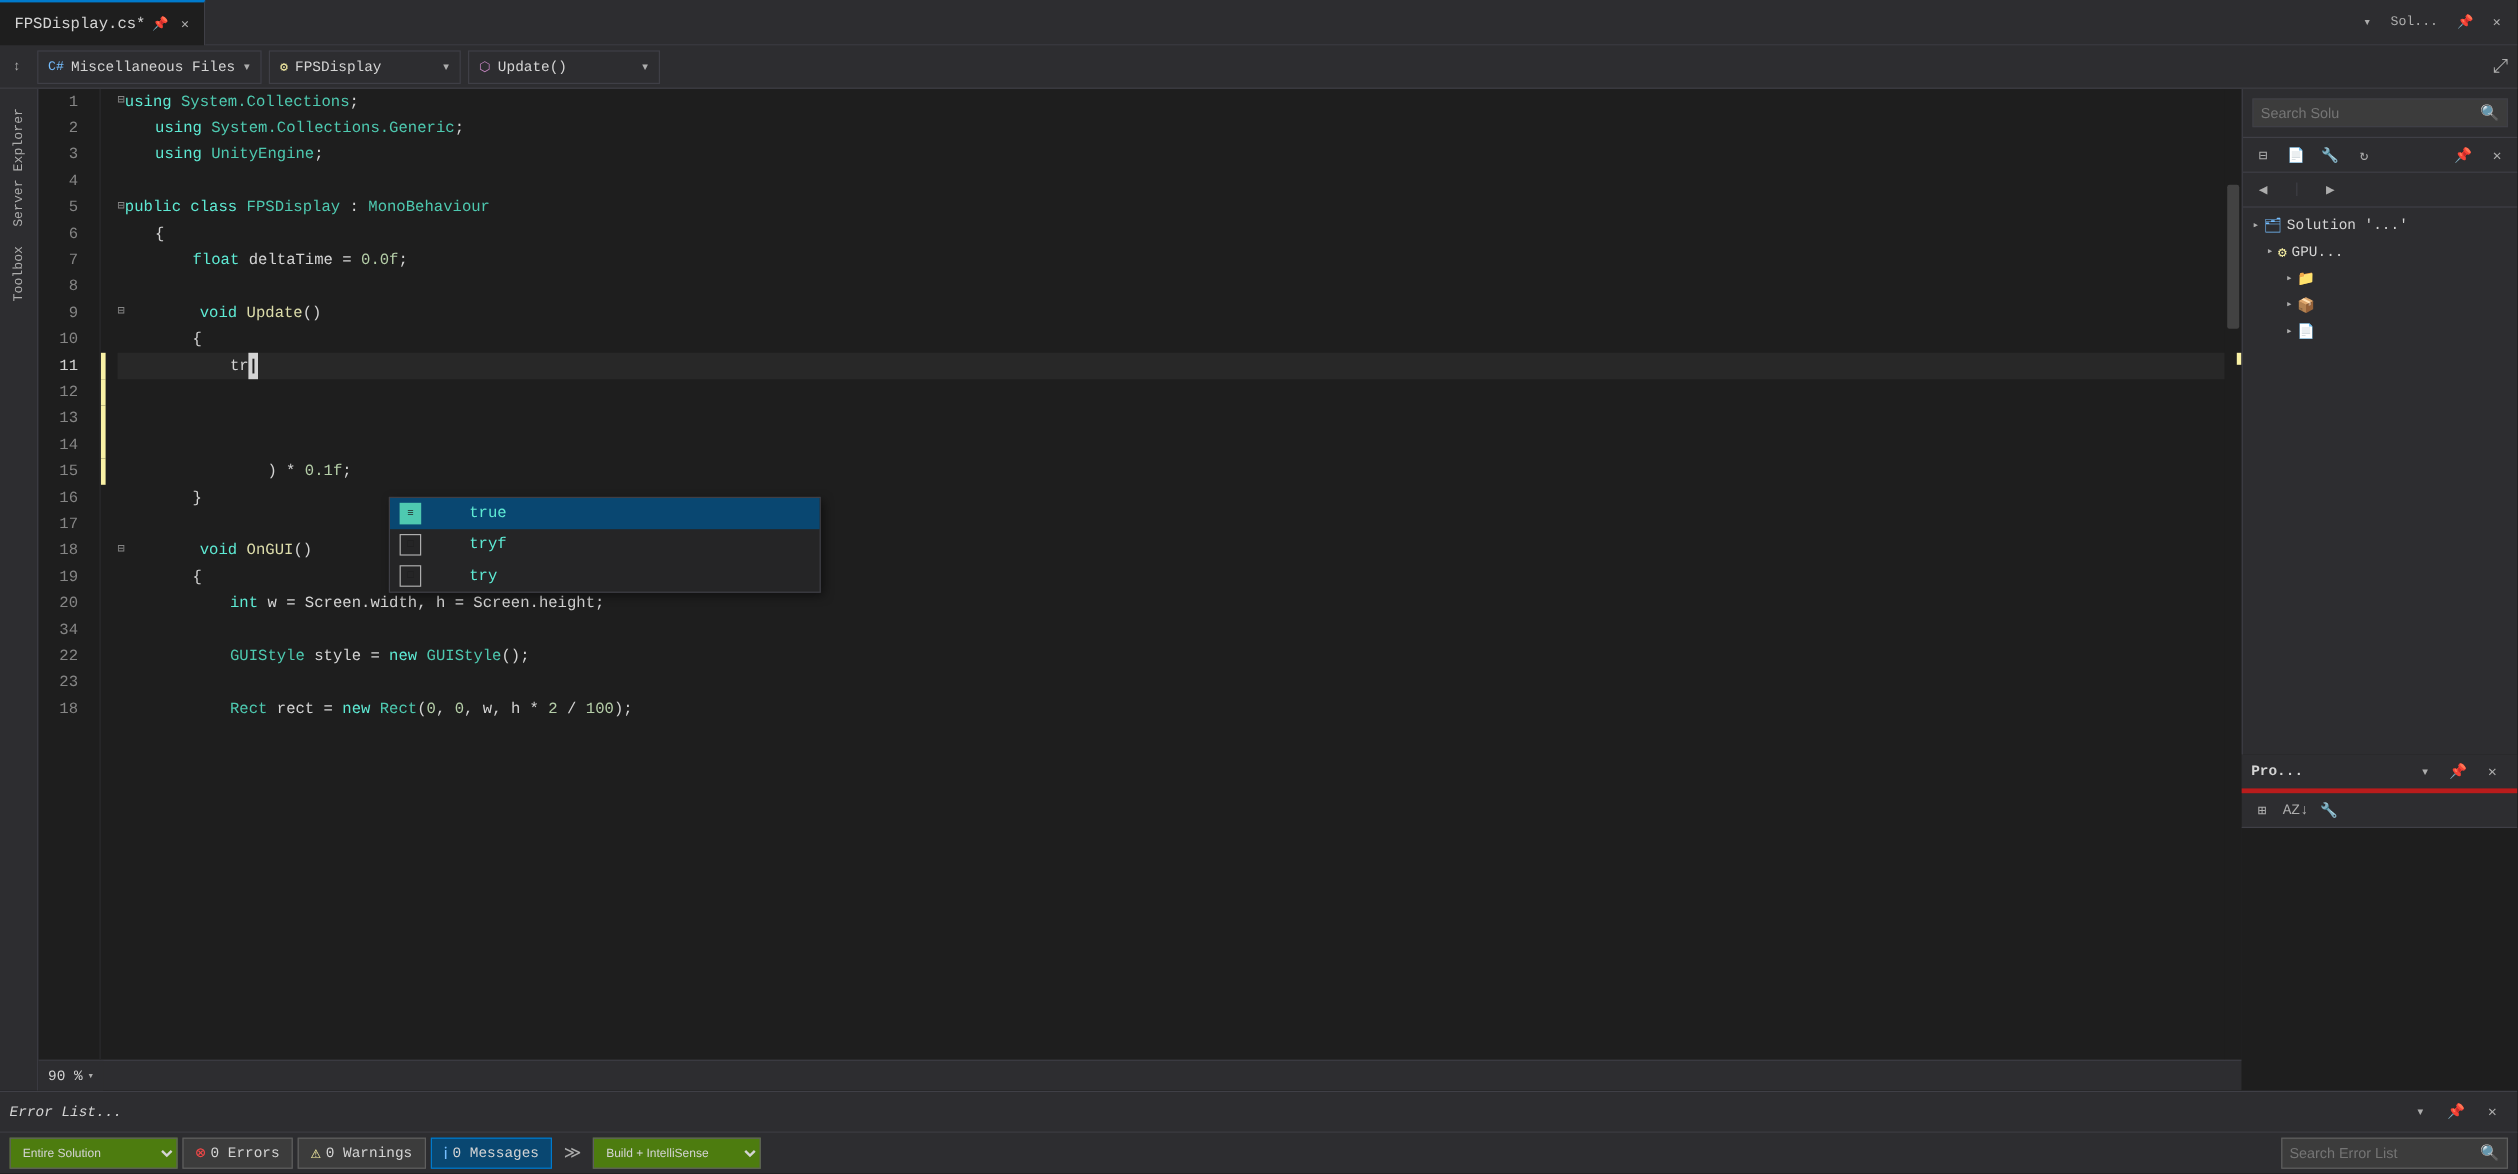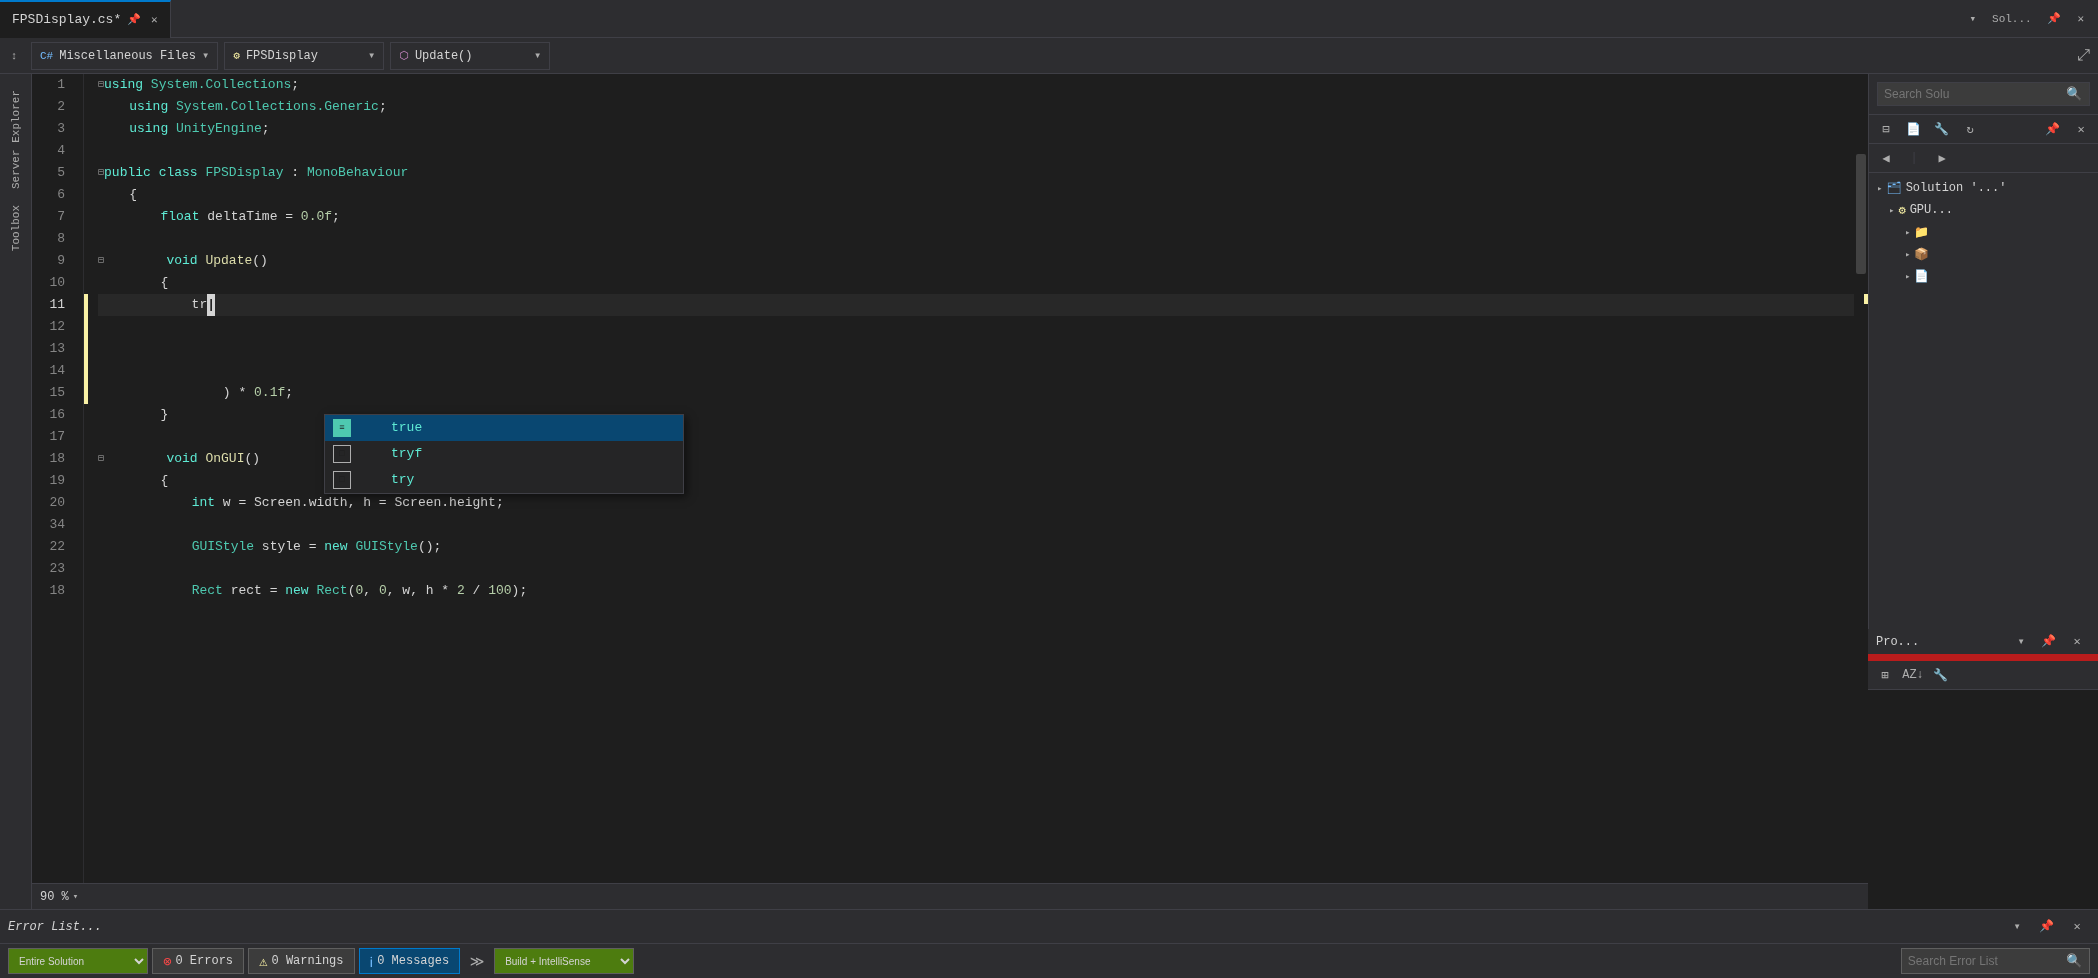--- a/index.html
+++ b/index.html
@@ -265,23 +265,24 @@
       flex-direction: column;
       flex-shrink: 0;
     }
     .panel-header {
       background: #2d2d30;
       padding: 4px 8px;
       font-size: 12px;
       color: #d4d4d4;
       display: flex;
       align-items: center;
-      border-bottom: 7px solid #b91c1c;
+      border-bottom: 4px solid #b91c1c;
       height: 32px;
       gap: 4px;
+      font-weight: bold;
     }
     .panel-toolbar {
       display: flex;
       align-items: center;
       padding: 2px 4px;
       gap: 2px;
       border-bottom: 1px solid #3f3f46;
     }
     .panel-btn {
       width: 26px;

